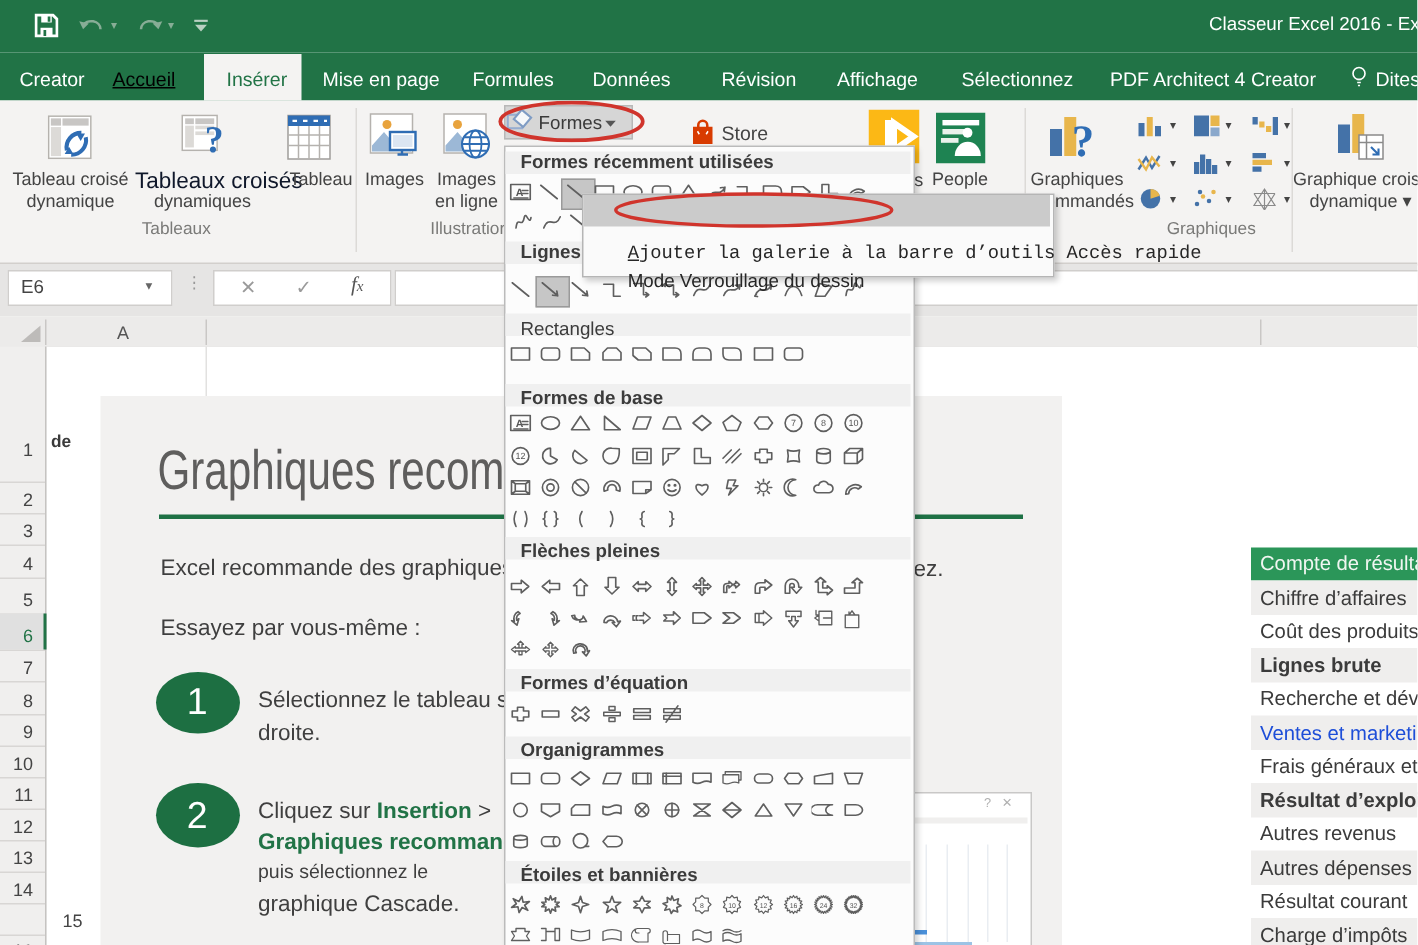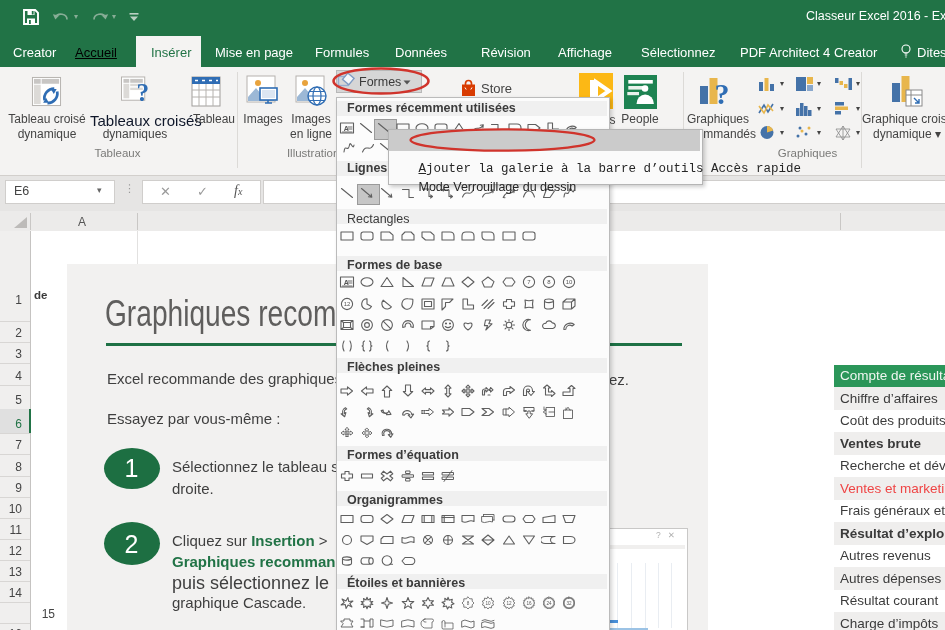--- a/index.html
+++ b/index.html
@@ -266,42 +266,42 @@
 <div class="tx" style="left:609px;top:371px;color:#3f3f3f;font-size:15px;">ez.</div>
 <div class="tx" style="left:107px;top:410px;color:#3f3f3f;font-size:15px;">Essayez par vous-même :</div>
 <div class="abs" style="left:103.5px;top:447.5px;width:56px;height:41px;background:#1d6f42;border-radius:50%;"></div>
 <div class="tx" style="left:103.5px;top:454px;width:56px;text-align:center;color:#fff;font-size:25px;">1</div>
 <div class="abs" style="left:103.5px;top:522px;width:56px;height:43px;background:#1d6f42;border-radius:50%;"></div>
 <div class="tx" style="left:103.5px;top:530px;width:56px;text-align:center;color:#fff;font-size:25px;">2</div>
 <div class="tx" style="left:172px;top:458px;color:#3f3f3f;font-size:15px;">Sélectionnez le tableau situé à la</div>
 <div class="tx" style="left:172px;top:480px;color:#3f3f3f;font-size:15px;">droite.</div>
 <div class="tx" style="left:172px;top:532px;color:#3f3f3f;font-size:15px;">Cliquez sur <b style="color:#217346;">Insertion</b> &gt;</div>
 <div class="tx" style="left:172px;top:553px;color:#217346;font-size:15px;font-weight:bold;">Graphiques recommandés,</div>
-<div class="tx" style="left:172px;top:573px;color:#3f3f3f;font-size:18px;">puis sélectionnez le</div>
+<div class="tx" style="left:172px;top:573px;color:#3f3f3f;font-size:13px;">puis sélectionnez le</div>
 <div class="tx" style="left:172px;top:593.5px;color:#3f3f3f;font-size:15px;text-align:right;">graphique Cascade.</div>
 <div class="abs" style="left:608px;top:528px;width:78px;height:102px;background:#fff;border:1px solid #c9c8c7;"></div>
 <div class="tx" style="left:656px;top:530px;color:#b0b0b0;font-size:8.5px;">?&nbsp;&nbsp;&nbsp;✕</div>
 <div class="abs" style="left:609px;top:545px;width:76px;height:4px;background:#f0efee;"></div>
 <div class="abs" style="left:617px;top:563px;width:1px;height:65px;background:#e9edf2;"></div>
 <div class="abs" style="left:631px;top:563px;width:1px;height:65px;background:#e9edf2;"></div>
 <div class="abs" style="left:645px;top:563px;width:1px;height:65px;background:#e9edf2;"></div>
 <div class="abs" style="left:658px;top:563px;width:1px;height:65px;background:#e9edf2;"></div>
 <div class="abs" style="left:671px;top:563px;width:1px;height:65px;background:#e9edf2;"></div>
 <div class="abs" style="left:609px;top:620px;width:9px;height:2.5px;background:#4a90d9;"></div>
 <div class="abs" style="left:610px;top:628px;width:38px;height:2px;background:#9cc3e5;"></div>
 <div class="abs" style="left:834px;top:365px;width:111px;height:22px;background:#2b9659;"></div>
 <div class="tx" style="left:840px;top:368px;color:#f0f6f1;font-size:13.5px;">Compte de résultat</div>
 <div class="abs" style="left:834px;top:387.0px;width:111px;height:22.5px;background:#efeeed;"></div>
 <div class="tx" style="left:840px;top:390.5px;color:#3b3b3b;font-size:13.5px;">Chiffre d’affaires</div>
 <div class="tx" style="left:840px;top:413.0px;color:#3b3b3b;font-size:13.5px;">Coût des produits</div>
 <div class="abs" style="left:834px;top:432.0px;width:111px;height:22.5px;background:#efeeed;"></div>
-<div class="tx" style="left:840px;top:435.5px;color:#3b3b3b;font-size:13.5px;font-weight:bold;">Ventes brute</div>
+<div class="tx" style="left:840px;top:435.5px;color:#3b3b3b;font-size:13.5px;font-weight:bold;">Lignes brute</div>
 <div class="tx" style="left:840px;top:458.0px;color:#3b3b3b;font-size:13.5px;">Recherche et déve</div>
 <div class="abs" style="left:834px;top:477.0px;width:111px;height:22.5px;background:#efeeed;"></div>
-<div class="tx" style="left:840px;top:480.5px;color:#ef4444;font-size:13.5px;">Ventes et marketi</div>
+<div class="tx" style="left:840px;top:480.5px;color:#1d4ed8;font-size:13.5px;">Ventes et marketi</div>
 <div class="tx" style="left:840px;top:503.0px;color:#3b3b3b;font-size:13.5px;">Frais généraux et</div>
 <div class="abs" style="left:834px;top:522.0px;width:111px;height:22.5px;background:#efeeed;"></div>
 <div class="tx" style="left:840px;top:525.5px;color:#3b3b3b;font-size:13.5px;font-weight:bold;">Résultat d’exploit</div>
 <div class="tx" style="left:840px;top:548.0px;color:#3b3b3b;font-size:13.5px;">Autres revenus</div>
 <div class="abs" style="left:834px;top:567.0px;width:111px;height:22.5px;background:#efeeed;"></div>
 <div class="tx" style="left:840px;top:570.5px;color:#3b3b3b;font-size:13.5px;">Autres dépenses</div>
 <div class="tx" style="left:840px;top:593.0px;color:#3b3b3b;font-size:13.5px;font-weight:normal;">Résultat courant</div>
 <div class="abs" style="left:834px;top:612.0px;width:111px;height:22.5px;background:#efeeed;"></div>
 <div class="tx" style="left:840px;top:615.5px;color:#3b3b3b;font-size:13.5px;">Charge d’impôts</div>
 <div class="abs" style="left:336px;top:97px;width:272px;height:533px;background:#fcfcfc;border:1px solid #bbb;box-shadow:2px 2px 4px rgba(0,0,0,0.18);"></div>

